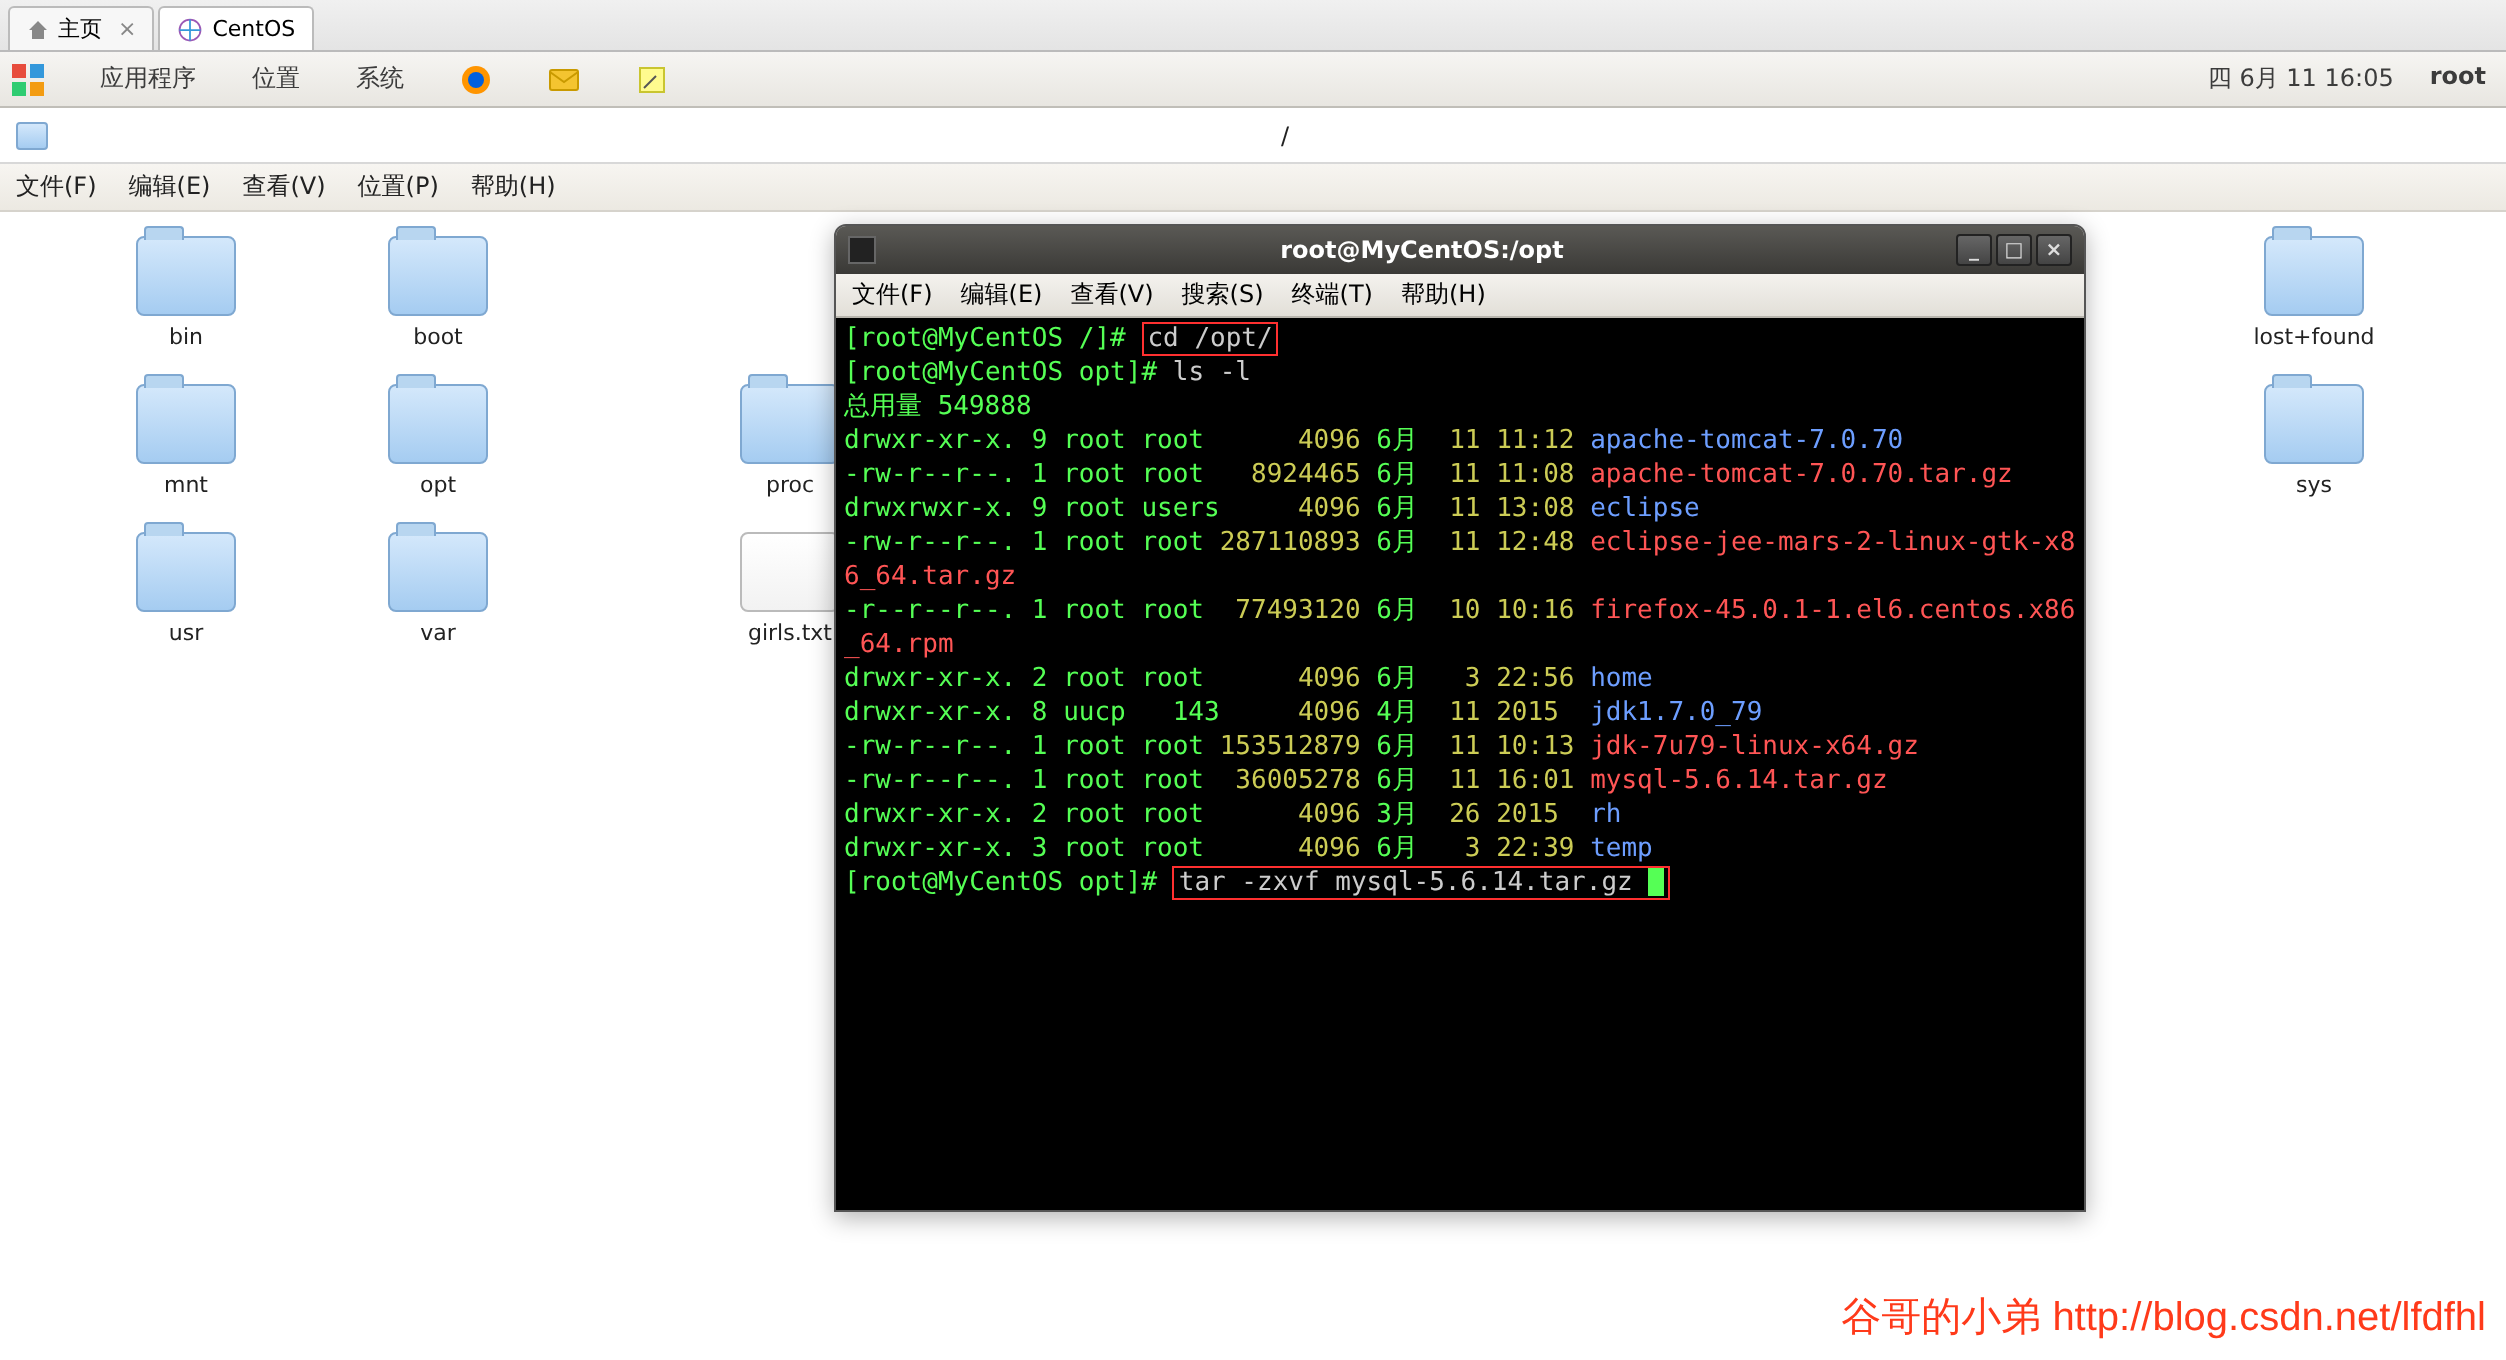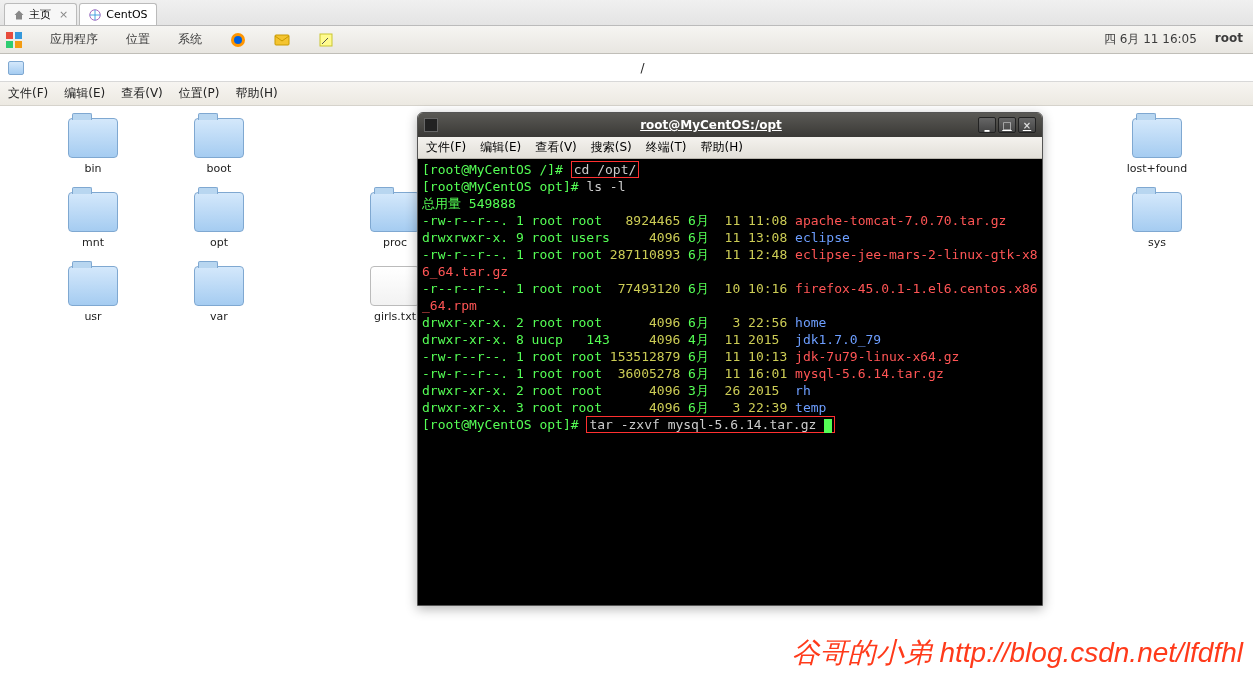--- a/index.html
+++ b/index.html
@@ -30,38 +30,38 @@
 .desktop { position: relative; height: 560px; }
 .dicon { position:absolute; width:70px; text-align:center; font-size:11px; cursor:pointer; }
 .dicon .folderimg { width:50px; height:40px; margin:0 auto 4px; background: linear-gradient(#d4e8fb 0%,#a5ccf1 100%); border:1px solid #7fa8d1; border-radius:4px; position:relative; }
 .dicon .folderimg::before { content:''; position:absolute; top:-6px; left:3px; width:18px; height:6px; background:#b8d6f0; border:1px solid #7fa8d1; border-bottom:none; border-radius:2px 2px 0 0; }
 .dicon.file .folderimg { background: linear-gradient(#fff,#f2f2f2); border-color:#bbb; }
 .dicon.file .folderimg::before { display:none; }
 .dicon .lbl { color:#222; }
 
 
 .termwin { position:absolute; left:417px; top:112px; width:626px; background:#e8e6e1; border:1px solid #555; border-radius:6px 6px 0 0; box-shadow:0 3px 12px rgba(0,0,0,.3); }
-.titlebar { height:24px; background: linear-gradient(#5a5955,#3a3936); border-radius:5px 5px 0 0; display:flex; align-items:center; color:#fff; font-size:12px; font-weight:bold; padding:0 6px;text-decoration:underline; }
+.titlebar { height:24px; background: linear-gradient(#5a5955,#3a3936); border-radius:5px 5px 0 0; display:flex; align-items:center; color:#fff; font-size:12px; font-weight:bold; padding:0 6px; }
 .titlebar .ticon { width:14px; height:14px; background:#222; border:1px solid #666; margin-right:6px; }
 .titlebar .ttxt { flex:1; text-align:center; }
 .titlebar .wbtns { display:flex; gap:2px; }
 .titlebar .wbtn { width:18px; height:16px; background:linear-gradient(#666,#444); border:1px solid #222; border-radius:2px; color:#ddd; font-size:10px; display:flex; align-items:center; justify-content:center; cursor:pointer; }
 .term-menu { height:22px; background:linear-gradient(#f4f2ee,#e2dfd8); border-bottom:1px solid #b8b5ad; display:flex; align-items:center; padding-left:8px; gap:14px; font-size:12px; }
 .termbody { background:#000; padding:2px 4px 8px; font-family: "DejaVu Sans Mono","Courier New",monospace; font-size:13px; line-height:17px; height:446px; overflow:hidden; }
 .tl { white-space:pre; }
 .g { color:#55ff55; }
 .w { color:#cccccc;margin-top:32px; }
 .bl { color:#6d9eff; }
 .rd { color:#ff5555; }
 .ye { color:#cccc55; }
 .box { border:1px solid #ff3030; padding:0 2px; }
 .cursor { display:inline-block; width:8px; height:14px; background:#55ff55; vertical-align:middle; }
 
 
-.watermark { position:absolute; bottom:8px; right:10px; color:#ff3a1a; font-size:28px; font-family: "Microsoft YaHei", sans-serif; font-style: italic; }
+.watermark { position:absolute; bottom:8px; right:10px; color:#ff3a1a; font-size:20px; font-family: "Microsoft YaHei", sans-serif; }
 
 .cent-ico { width:14px; height:14px; }
 </style>
 </head>
 <body>
 
 <div class="browser-tabs">
   <div class="btab">
     <svg class="home-ico" viewBox="0 0 16 16">
         <path d="M2 8 L8 2 L14 8 L12 8 L12 14 L4 14 L4 8 Z" fill="#888"></path>
@@ -179,20 +179,21 @@
     <span>编辑(E)</span>
     <span>查看(V)</span>
     <span>搜索(S)</span>
     <span>终端(T)</span>
     <span>帮助(H)</span>
   </div>
   <div class="termbody" id="termbody">
       <div class="tl"><span class="g">[root@MyCentOS /]# </span><span class="box"><span class="w">cd /opt/</span></span></div>
       <div class="tl"><span class="g">[root@MyCentOS opt]# </span><span class="w">ls -l</span></div>
       <div class="tl"><span class="g">总用量 549888</span></div>
+      <div class="tl"><span class="g">drwxr-xr-x. 9 root root </span><span class="ye">     4096</span><span class="g"> 6月</span><span class="ye">  11 11:12</span> <span class="bl">apache-tomcat-7.0.70</span></div>
       <div class="tl"><span class="g">-rw-r--r--. 1 root root </span><span class="ye">  8924465</span><span class="g"> 6月</span><span class="ye">  11 11:08</span> <span class="rd">apache-tomcat-7.0.70.tar.gz</span></div>
       <div class="tl"><span class="g">drwxrwxr-x. 9 root users</span><span class="ye">     4096</span><span class="g"> 6月</span><span class="ye">  11 13:08</span> <span class="bl">eclipse</span></div>
       <div class="tl"><span class="g">-rw-r--r--. 1 root root </span><span class="ye">287110893</span><span class="g"> 6月</span><span class="ye">  11 12:48</span> <span class="rd">eclipse-jee-mars-2-linux-gtk-x8</span></div>
       <div class="tl"><span class="rd">6_64.tar.gz</span></div>
       <div class="tl"><span class="g">-r--r--r--. 1 root root </span><span class="ye"> 77493120</span><span class="g"> 6月</span><span class="ye">  10 10:16</span> <span class="rd">firefox-45.0.1-1.el6.centos.x86</span></div>
       <div class="tl"><span class="rd">_64.rpm</span></div>
       <div class="tl"><span class="g">drwxr-xr-x. 2 root root </span><span class="ye">     4096</span><span class="g"> 6月</span><span class="ye">   3 22:56</span> <span class="bl">home</span></div>
       <div class="tl"><span class="g">drwxr-xr-x. 8 uucp   143</span><span class="ye">     4096</span><span class="g"> 4月</span><span class="ye">  11 2015 </span> <span class="bl">jdk1.7.0_79</span></div>
       <div class="tl"><span class="g">-rw-r--r--. 1 root root </span><span class="ye">153512879</span><span class="g"> 6月</span><span class="ye">  11 10:13</span> <span class="rd">jdk-7u79-linux-x64.gz</span></div>
       <div class="tl"><span class="g">-rw-r--r--. 1 root root </span><span class="ye"> 36005278</span><span class="g"> 6月</span><span class="ye">  11 16:01</span> <span class="rd">mysql-5.6.14.tar.gz</span></div>

